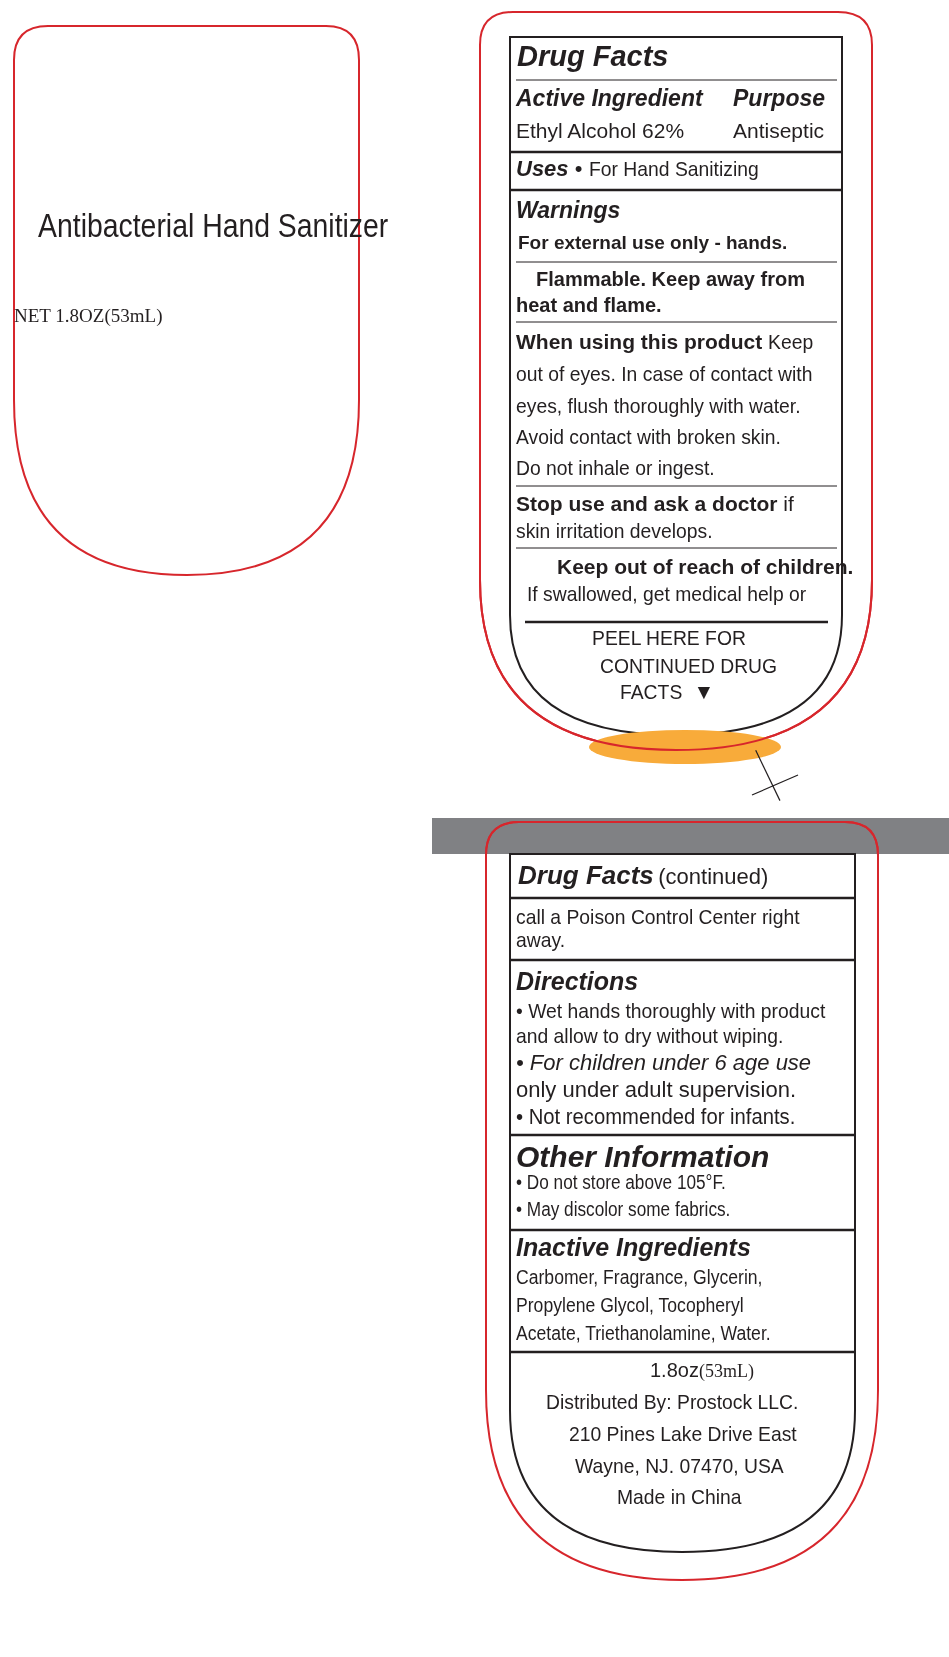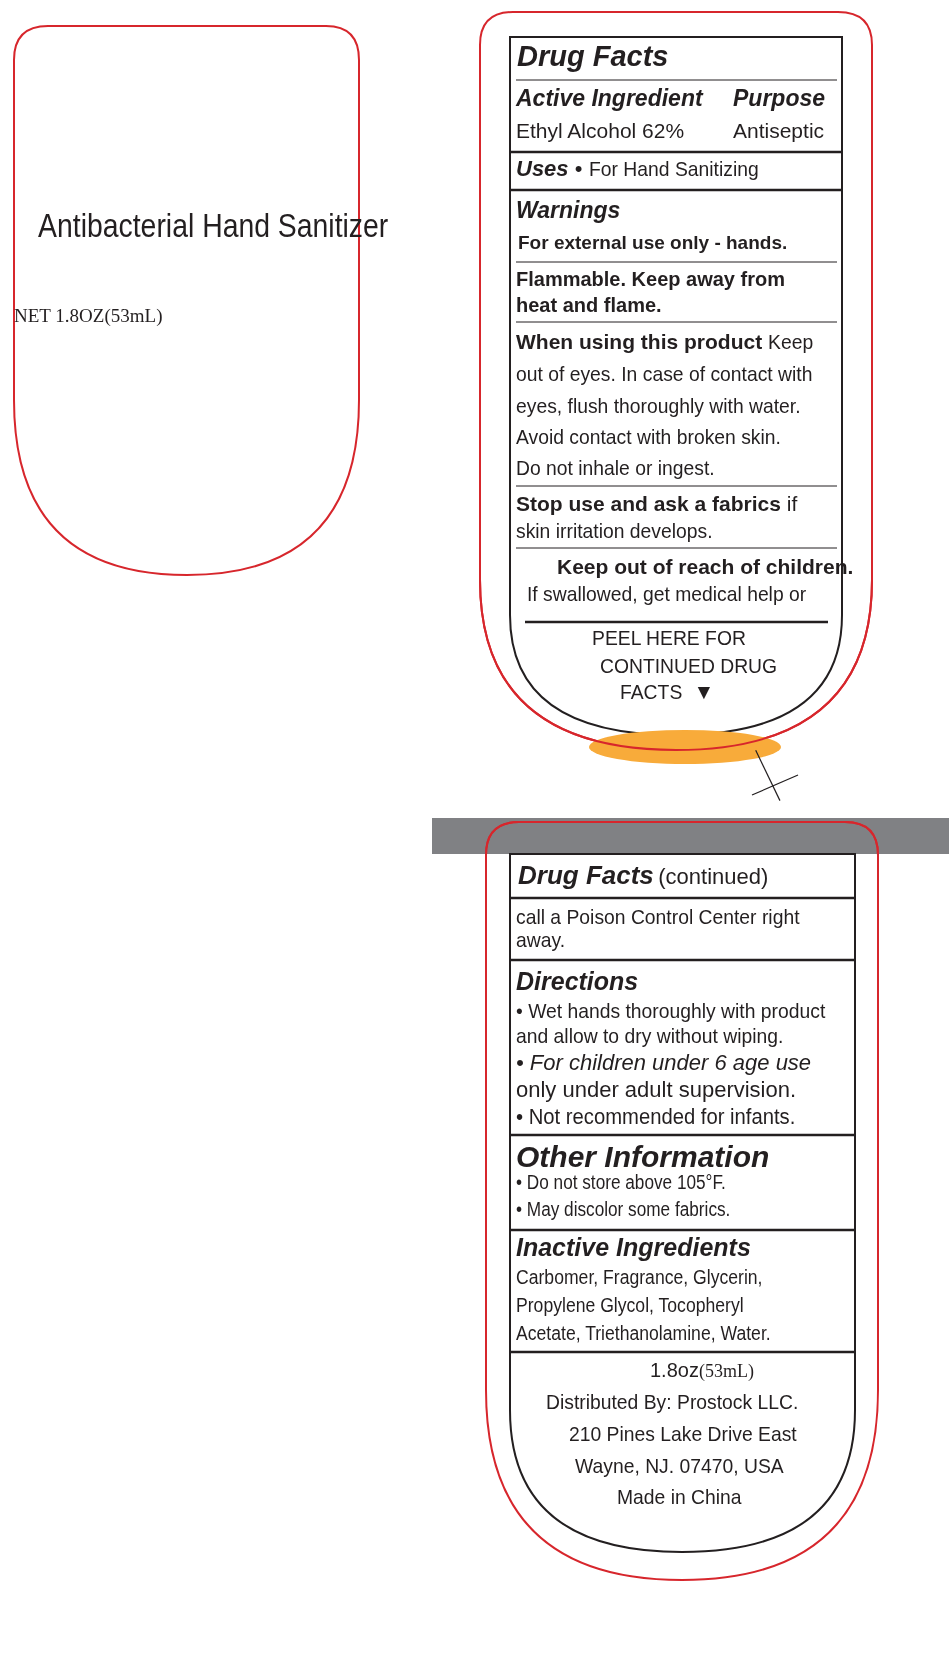--- a/index.html
+++ b/index.html
@@ -71,34 +71,34 @@
 <div class="df" style="left:733px;top:120px;font-size:21px;">Antiseptic</div>
 
 <div class="df" style="left:516px;top:158px;font-size:22px;">
   <span class="bi">Uses</span>
   <span>•</span>
   <span class="cond" style="font-size:21px;">For Hand Sanitizing</span>
 </div>
 
 <div class="df bi" style="left:516px;top:199px;font-size:23px;">Warnings</div>
 <div class="df b" style="left:518px;top:233px;font-size:19px;">For external use only - hands.</div>
-<div class="df b" style="left:516px;top:269px;font-size:20px;">Flammable.  Keep away from</div>
+<div class="df b" style="left:536px;top:269px;font-size:20px;">Flammable.  Keep away from</div>
 <div class="df b" style="left:516px;top:295px;font-size:20px;">heat and flame.</div>
 
 <div class="df" style="left:516px;top:331px;font-size:21px;">
   <span class="b">When using this product</span>
   <span class="cond">Keep</span>
 </div>
 <div class="df" style="left:516px;top:363px;font-size:21px;"><span class="cond">out of eyes. In case of contact with</span></div>
 <div class="df" style="left:516px;top:395px;font-size:21px;"><span class="cond">eyes, flush thoroughly with water.</span></div>
 <div class="df" style="left:516px;top:426px;font-size:21px;"><span class="cond">Avoid contact with broken skin.</span></div>
 <div class="df" style="left:516px;top:457px;font-size:21px;"><span class="cond">Do not inhale or ingest.</span></div>
 
 <div class="df" style="left:516px;top:493px;font-size:21px;">
-  <span class="b">Stop use and ask a fabrics</span>
+  <span class="b">Stop use and ask a doctor</span>
   <span>if</span>
 </div>
 <div class="df" style="left:516px;top:520px;font-size:21px;"><span class="cond">skin irritation develops.</span></div>
 
 <div class="df b" style="left:521px;top:556px;font-size:21px;margin-left:36px;">Keep out of reach of children.</div>
 <div class="df" style="left:527px;top:583px;font-size:21px;"><span class="cond">If swallowed, get medical help or</span></div>
 
 <div class="df center" style="left:560px;top:627px;width:232px;font-size:21px;"><span class="cond">PEEL HERE FOR</span></div>
 <div class="df center" style="left:560px;top:655px;width:232px;font-size:21px;text-align:right;"><span class="cond">CONTINUED DRUG</span></div>
 <div class="df" style="left:620px;top:681px;font-size:21px;">

